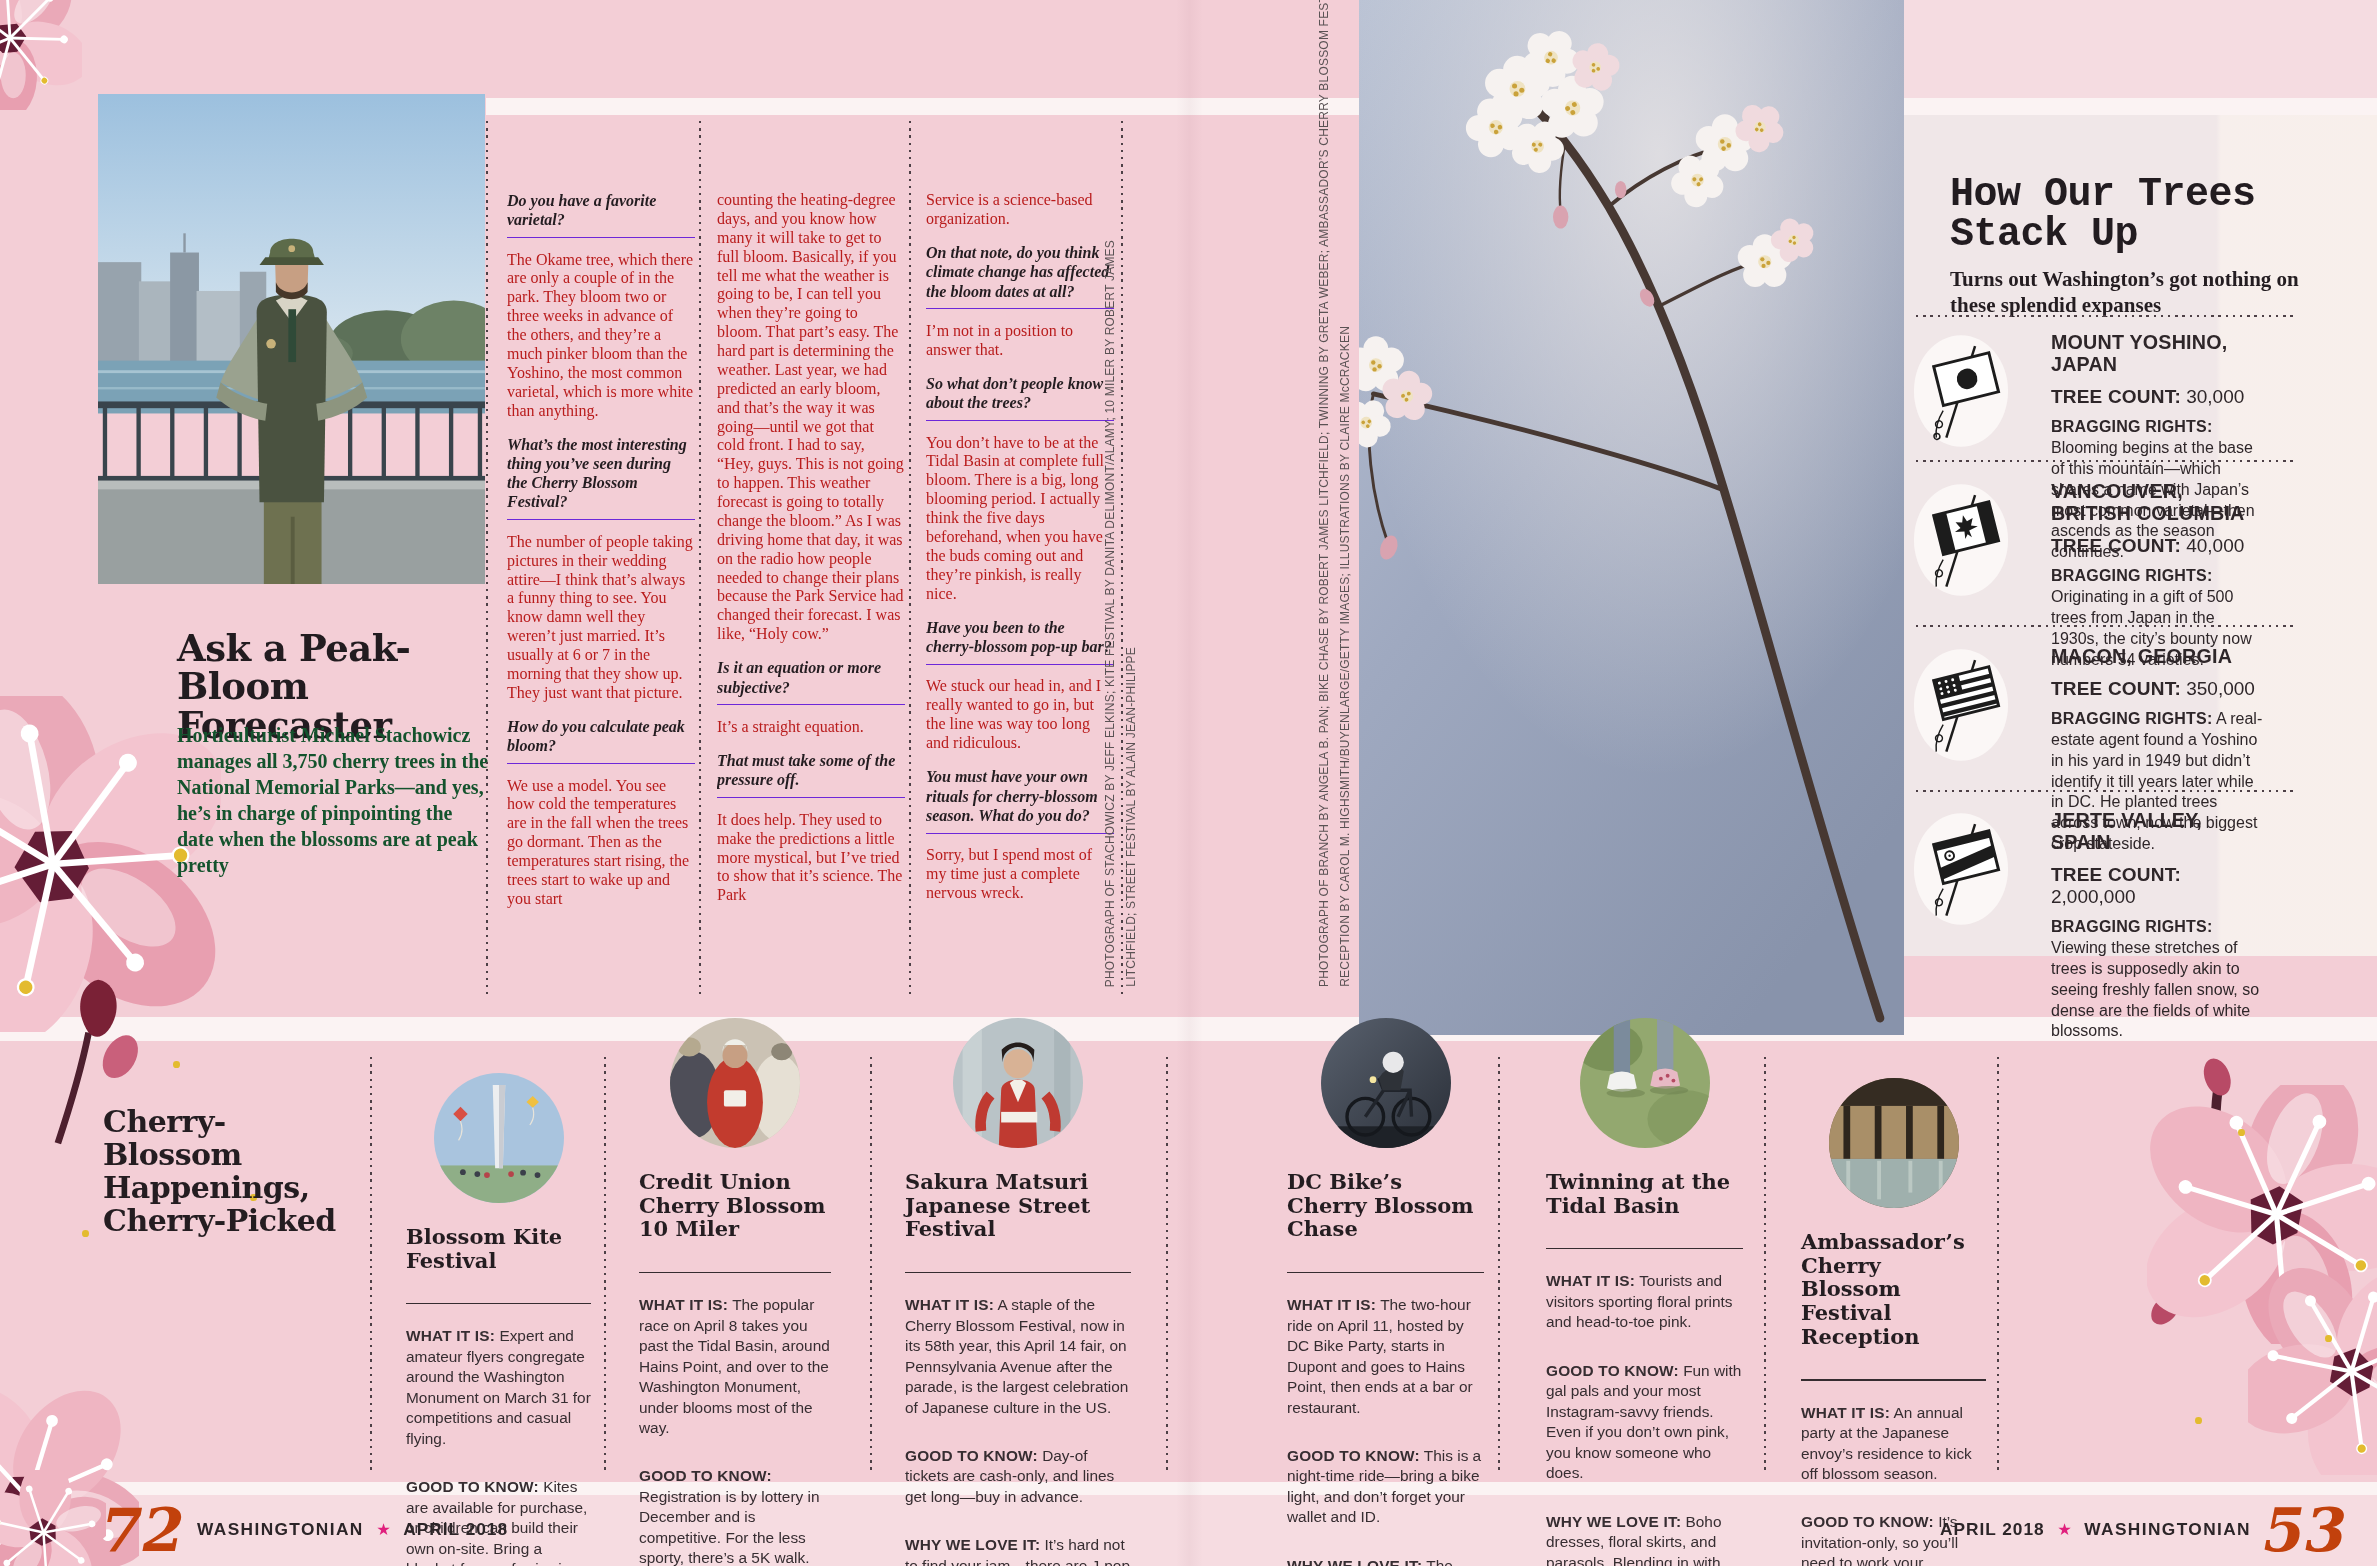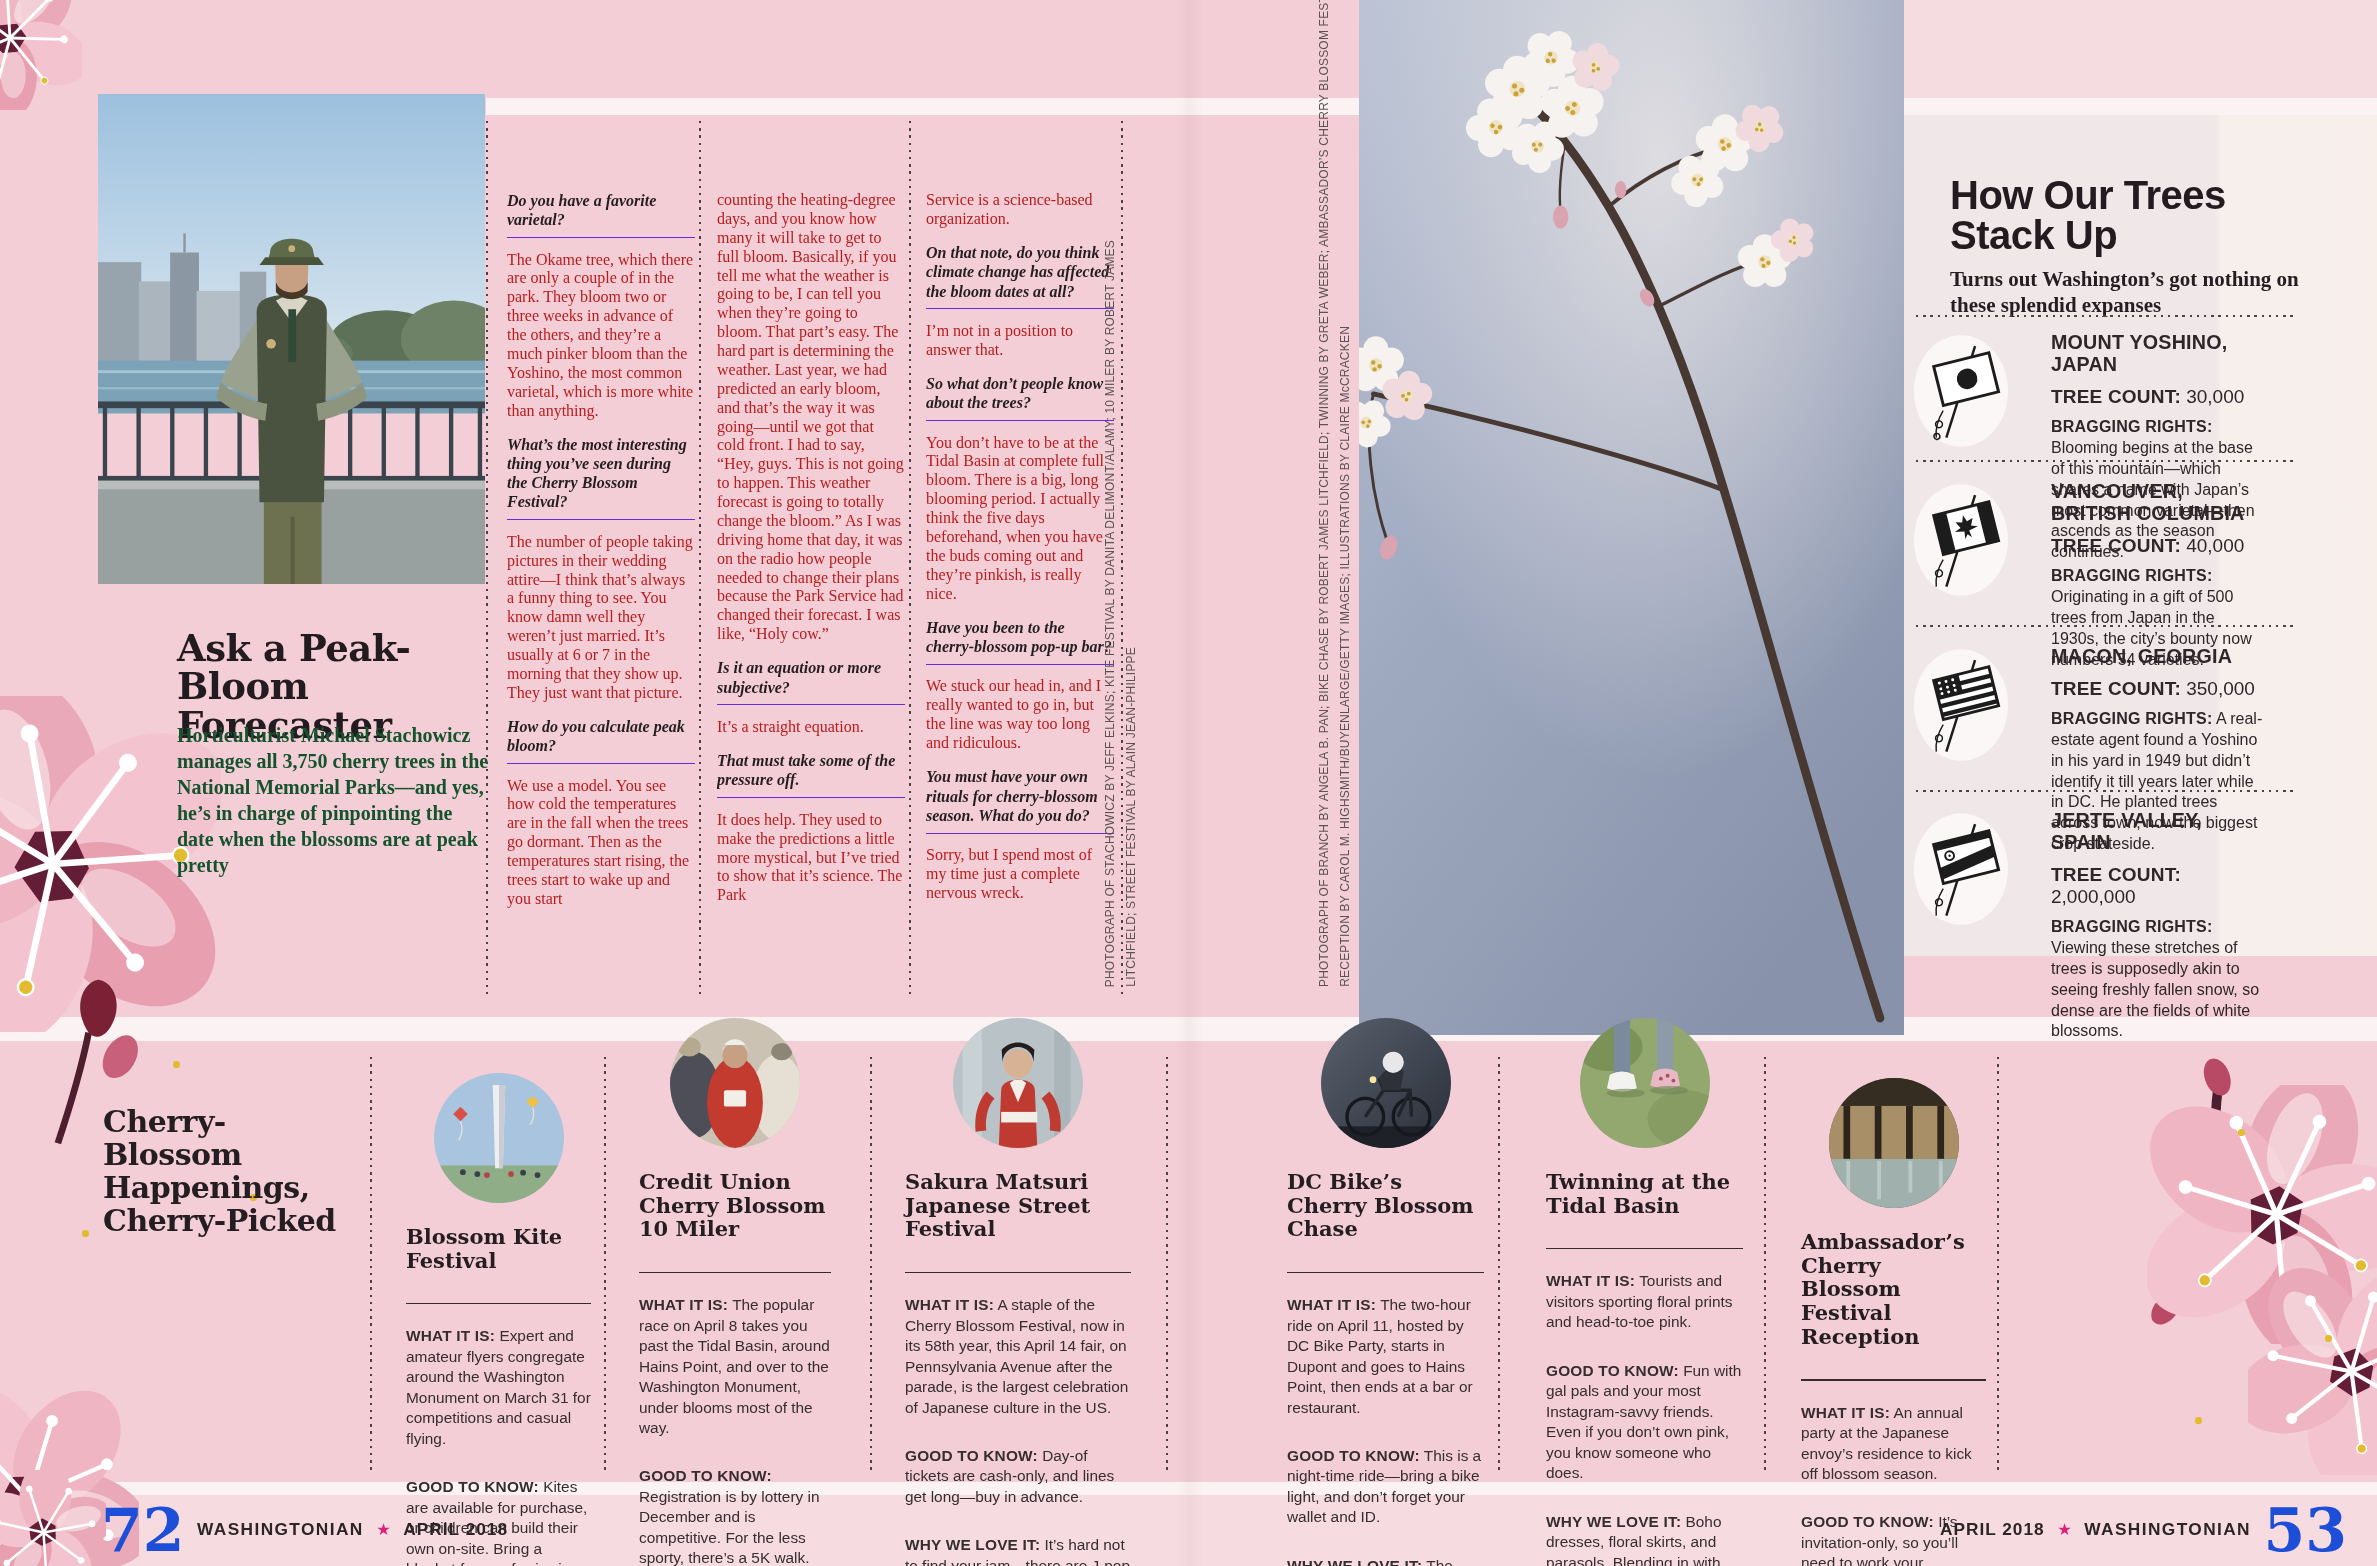--- a/index.html
+++ b/index.html
@@ -41,21 +41,21 @@
   .vcredit{writing-mode:vertical-rl;transform:rotate(180deg);white-space:nowrap;
            font-family:"Liberation Sans",sans-serif;font-size:12px;letter-spacing:0.2px;color:#5a5254;}
 
   
   .branch{left:1359px;top:0;width:545px;height:1035px;overflow:hidden;}
   .branch svg{display:block;width:100%;height:100%;}
 
   
   .panel{left:1904px;top:115px;width:473px;height:841px;
          background:linear-gradient(90deg,#f0e7e8 0%,#f0e7e8 66%,#f7efec 67%,#f8efeb 100%);}
-  .stack-title{left:1950px;top:142px;width:384px;font-family:Liberation Sans, sans-serif;font-weight:bold;
+  .stack-title{left:1950px;top:142px;width:384px;font-family:Liberation Mono, monospace;font-weight:bold;
                font-size:40px;line-height:1.0;letter-spacing:-0.5px;color:#221c20;}
   .stack-sub{left:1950px;top:246px;width:370px;font-weight:bold;font-size:21px;line-height:1.22;color:#241d21;}
   .sd1{left:1916px;top:315px;width:379px;}
   .sd2{left:1916px;top:460px;width:379px;}
   .sd3{left:1916px;top:625px;width:379px;}
   .sd4{left:1916px;top:790px;width:379px;}
   .entry{left:1912px;width:456px;display:flex;gap:41px;align-items:flex-start;}
   .e1{top:331px;}.e2{top:480px;}.e3{top:645px;}.e4{top:809px;}
   .entry svg{width:98px;height:120px;flex:0 0 98px;}
   .entry .etext{width:216px;font-family:"Liberation Sans",sans-serif;color:#2e2629;}
@@ -76,22 +76,22 @@
   .e-first .ev-h{margin-top:22px;}
   .ev-rule{height:1.4px;background:#352c30;margin-top:9.6px;}
   .ev-p{font-family:"Liberation Sans",sans-serif;font-size:15.4px;line-height:1.33;color:#362d31;margin-top:12.5px;}
   .ev-p b{letter-spacing:0.2px;}
   .ev-p:first-of-type{margin-top:22px;}
 
   
   .folio{display:flex;align-items:center;gap:12.5px;font-family:"Liberation Sans",sans-serif;color:#2c2528;}
   .folio-left{left:101px;top:1498px;height:63px;}
   .folio-right{right:30px;top:1498px;height:63px;}
-  .pgnum{font-family:"DejaVu Serif",serif;font-weight:bold;font-size:60px;
-         line-height:1;color:#1d4ed8;}
+  .pgnum{font-family:"DejaVu Serif",serif;font-style:italic;font-weight:bold;font-size:60px;
+         line-height:1;color:#c2410c;}
   .mag{font-weight:bold;font-size:17.3px;letter-spacing:1.4px;}
   .dt{font-size:17.3px;font-weight:bold;letter-spacing:1px;}
   .star{color:#e01f7d;font-size:16.3px;}
 
   
   .deco{pointer-events:none;}
   .dot{width:6.7px;height:6.7px;border-radius:50%;background:#e3bb2f;}
 </style>
 </head>
 <body>

